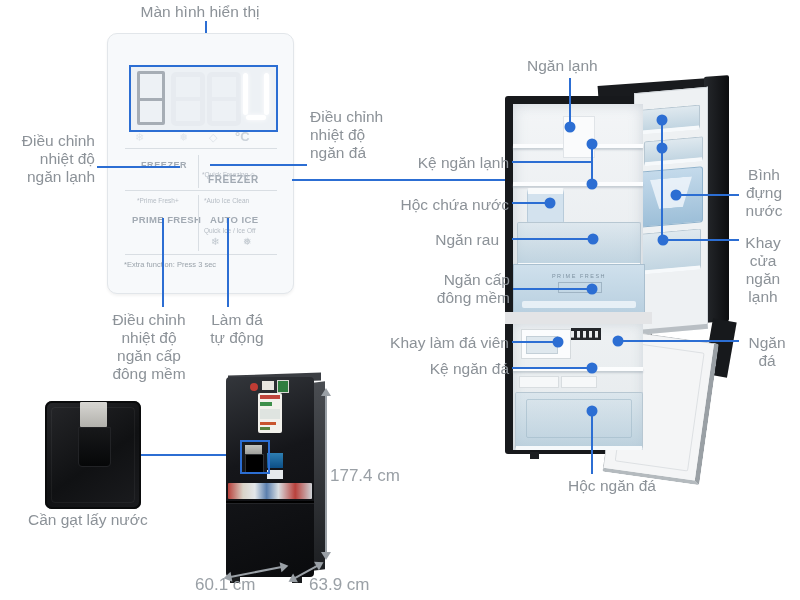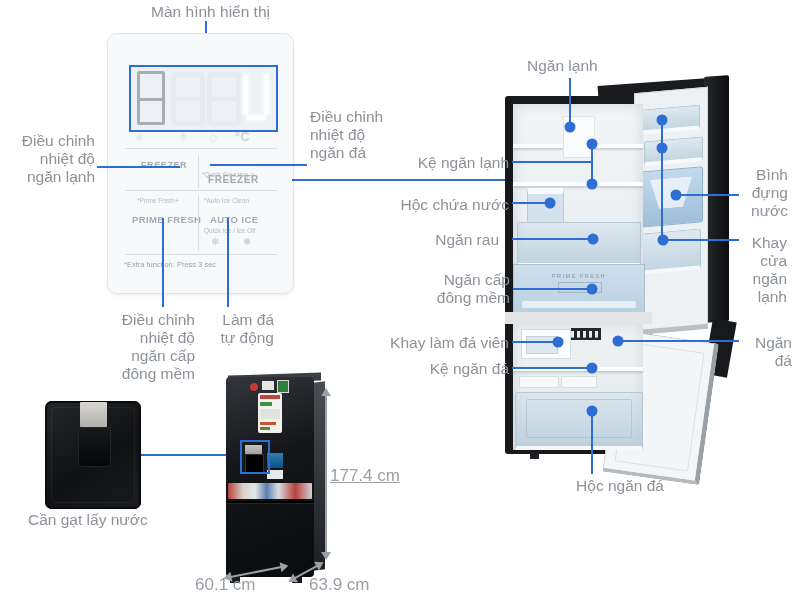--- a/index.html
+++ b/index.html
@@ -7,21 +7,21 @@
     --gray:#8c9298;
     --dimgray:#9aa0a6;
     --panel-text:#a2aab3;
   }
   html,body{margin:0;padding:0;background:#fff;}
   .stage{position:relative;width:800px;height:600px;background:#fff;overflow:hidden;
          font-family:"Liberation Sans","DejaVu Sans",sans-serif;}
   .lbl{position:absolute;font-size:15.5px;line-height:18px;color:var(--gray);
        white-space:pre-line;}
   .lbl.r{text-align:right;}
-  .lbl.c{text-align:right;}
+  .lbl.c{text-align:center;}
   .dim{position:absolute;font-size:17px;color:var(--dimgray);}
   .hl{position:absolute;height:2px;background:var(--blue);}
   .vl{position:absolute;width:2px;background:var(--blue);}
   .dot{position:absolute;width:11px;height:11px;border-radius:50%;background:var(--blue);
        transform:translate(-50%,-50%);}
   .bracket{position:absolute;border:2px solid var(--blue);background:transparent;}
   
   .panel{position:absolute;left:107px;top:33px;width:185px;height:259px;background:#f7f9fb;
          border:1px solid #e2e6ea;border-radius:10px;box-shadow:0 2px 3px rgba(0,0,0,.05);}
   .pdivh{position:absolute;background:#d9dee3;height:1px;}
@@ -152,21 +152,21 @@
       <div style="position:absolute;left:0;top:124px;width:88px;height:2px;background:#000;box-shadow:0 1px 0 rgba(255,255,255,.08);"></div>
       <div style="position:absolute;left:4px;top:200px;width:10px;height:6px;background:#1a1c1e;"></div>
       <div style="position:absolute;left:66px;top:200px;width:10px;height:6px;background:#1a1c1e;"></div>
     </div>
   </div>
   <div class="bracket" style="left:240px;top:440px;width:26px;height:30px;"></div>
 
   <div class="arrowline" style="left:325px;top:392px;width:1.5px;height:162px;"></div>
   <div class="ah" style="left:321px;top:388px;border-left:5px solid transparent;border-right:5px solid transparent;border-bottom:8px solid var(--dimgray);"></div>
   <div class="ah" style="left:321px;top:552px;border-left:5px solid transparent;border-right:5px solid transparent;border-top:8px solid var(--dimgray);"></div>
-  <div class="dim" style="left:330px;top:466px;text-decoration:underline;">177.4 cm</div>
+  <div class="dim" style="left:330px;top:466px;">177.4 cm</div>
 
   <div style="position:absolute;left:224px;top:566px;width:64px;height:12px;transform:rotate(-11deg);">
     <div class="arrowline" style="left:2px;top:5px;width:60px;height:1.5px;"></div>
     <div class="ah" style="left:-1px;top:1px;border-top:5px solid transparent;border-bottom:5px solid transparent;border-right:8px solid var(--dimgray);"></div>
     <div class="ah" style="left:57px;top:1px;border-top:5px solid transparent;border-bottom:5px solid transparent;border-left:8px solid var(--dimgray);"></div>
   </div>
   <div class="dim" style="left:195px;top:575px;">60.1 cm</div>
 
   <div style="position:absolute;left:287px;top:566px;width:38px;height:12px;transform:rotate(-29deg);">
     <div class="arrowline" style="left:2px;top:5px;width:34px;height:1.5px;"></div>

